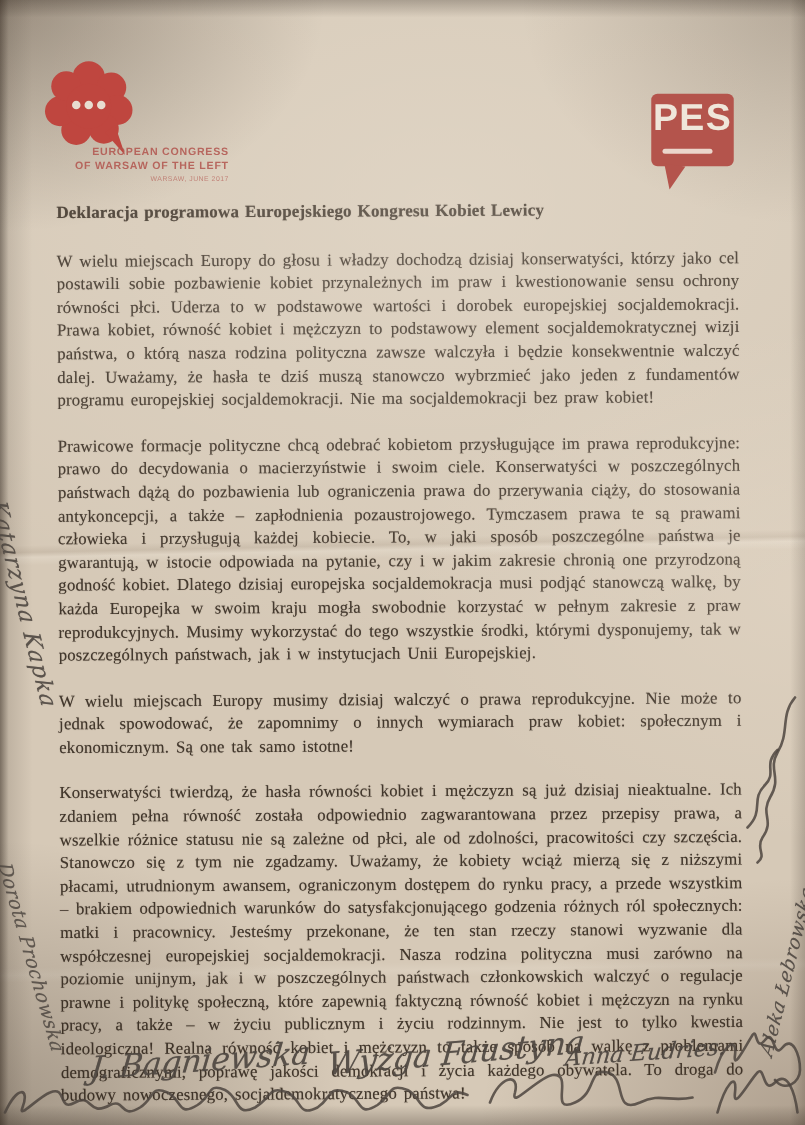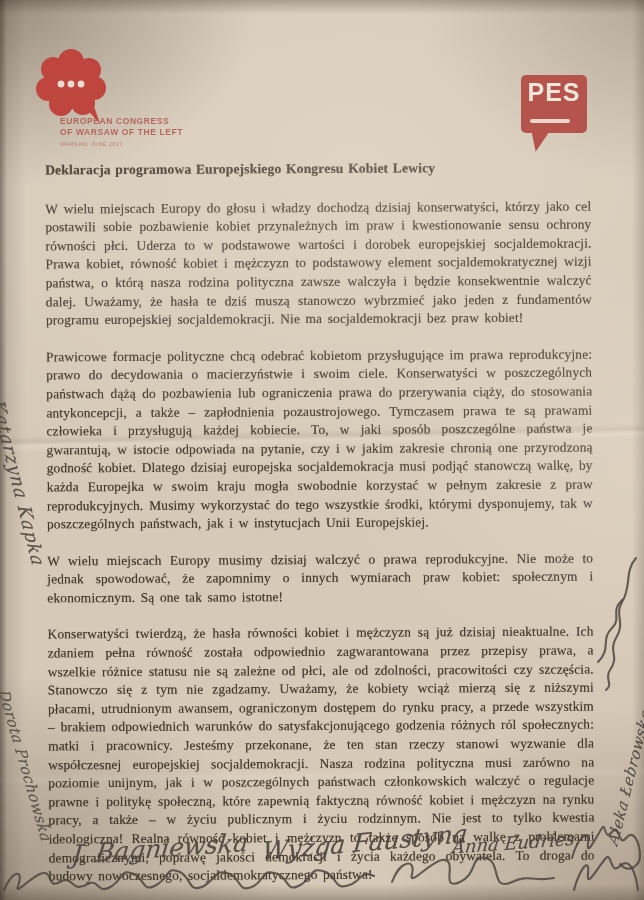--- a/index.html
+++ b/index.html
@@ -37,26 +37,26 @@
     background:linear-gradient(180deg,rgba(90,70,50,0) 0%,rgba(90,70,50,.10) 35%,rgba(255,250,240,.20) 60%,rgba(90,70,50,0) 100%);
     transform:rotate(-1.2deg);}
   .crease2{top:770px;height:12px;
     background:linear-gradient(180deg,rgba(90,70,50,0),rgba(255,250,240,.12),rgba(90,70,50,0));
     transform:rotate(-.8deg);}
 
   
   .flower-logo{position:absolute;left:34px;top:48px;z-index:6;}
   .congress-lines{position:absolute;left:60px;top:116px;z-index:6;
     color:#b2554e;font-family:"Liberation Sans",sans-serif;
-    font-weight:bold;font-size:8.5px;line-height:10.5px;letter-spacing:.6px;opacity:.85;}
+    font-weight:bold;font-size:8.5px;line-height:10.5px;letter-spacing:.6px;opacity:.85;text-align:right;}
   .congress-sub{font-size:5.5px;letter-spacing:.4px;font-weight:normal;opacity:.75;margin-top:2px;}
   .pes-logo{position:absolute;left:521px;top:75px;z-index:6;width:70px;height:78px;}
   .pes-box{position:absolute;left:0;top:0;width:66px;height:58px;background:#b4544c;border-radius:5px;}
   .pes-text{position:absolute;left:0;top:3px;width:66px;text-align:center;
-    color:#efe6da;font-family:"Liberation Sans",sans-serif;font-weight:bold;font-size:25px;letter-spacing:1px;}
+    color:#efe6da;font-family:"Liberation Sans",sans-serif;font-weight:bold;font-size:30px;letter-spacing:1px;}
   .pes-bar{position:absolute;left:9px;top:44px;width:40px;height:4px;background:rgba(245,236,226,.85);border-radius:2px;}
   .pes-tail{position:absolute;left:9px;top:57px;width:0;height:0;
     border-left:7px solid transparent;border-right:10px solid transparent;border-top:20px solid #b4544c;
     transform:rotate(8deg);}
 
   
   .typed{
     position:absolute;left:47px;top:160px;width:546px;z-index:3;
     color:#42372c;text-shadow:0 0 .7px rgba(66,55,44,.55);
     font-size:13.4px;line-height:18.6px;text-align:justify;

